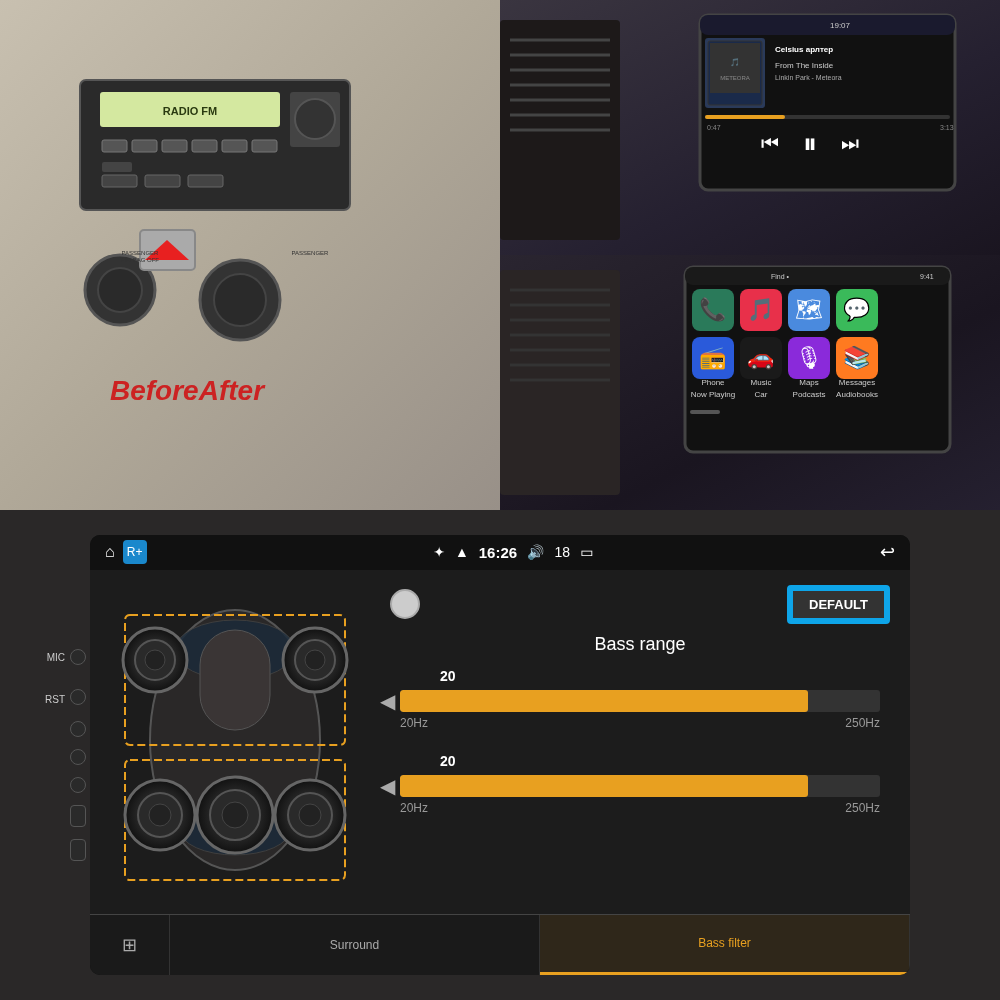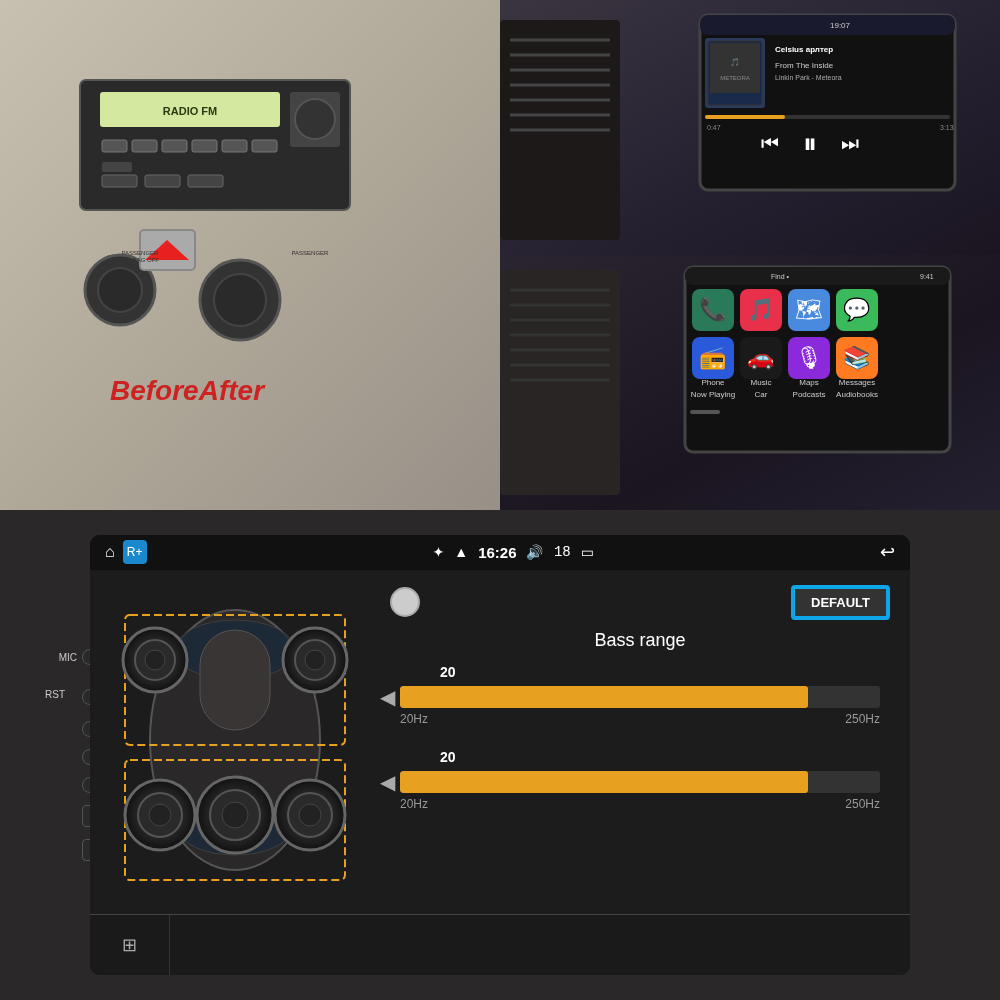--- a/index.html
+++ b/index.html
@@ -145,21 +145,21 @@
       width: 30px;
       height: 30px;
       border-radius: 50%;
       background: #ccc;
       border: 2px solid #aaa;
     }
 
     .default-btn {
       background: #333;
       color: #fff;
-      border: 4px solid #0ea5e9;
+      border: 6px solid #0ea5e9;
       padding: 6px 16px;
       border-radius: 4px;
       font-size: 13px;
       font-weight: bold;
     }
 
     .bass-range-title {
       text-align: center;
       color: #fff;
       font-size: 18px;
@@ -398,21 +398,21 @@
   </div>
 
   <div class="bottom-section">
     <div class="head-unit-container">
 
       <div style="position:absolute; left:45px; top:50%; transform:translateY(-50%); display:flex; flex-direction:column; gap:8px; align-items:flex-end;">
         <div style="display:flex; align-items:center; gap:5px; margin-bottom:16px;">
           <span style="color:#ccc; font-size:10px;">MIC</span>
           <div style="width:16px; height:16px; border-radius:50%; background:#2a2a2a; border:1px solid #555;"></div>
         </div>
-        <div style="display:flex; align-items:flex-start; gap:17px;">
+        <div style="display:flex; align-items:flex-end; gap:5px;">
           <span style="color:#ccc; font-size:10px;">RST</span>
           <div style="width:16px; height:16px; border-radius:50%; background:#2a2a2a; border:1px solid #555;"></div>
         </div>
         <div style="width:16px; height:16px; border-radius:50%; background:#2a2a2a; border:1px solid #555; margin-top:8px;"></div>
         <div style="width:16px; height:16px; border-radius:50%; background:#2a2a2a; border:1px solid #555; margin-top:4px;"></div>
         <div style="width:16px; height:16px; border-radius:50%; background:#2a2a2a; border:1px solid #555; margin-top:4px;"></div>
         <div style="width:16px; height:22px; border-radius:4px; background:#2a2a2a; border:1px solid #555; margin-top:4px;"></div>
         <div style="width:16px; height:22px; border-radius:4px; background:#2a2a2a; border:1px solid #555; margin-top:4px;"></div>
       </div>
 
@@ -421,21 +421,21 @@
         <div class="status-bar">
           <div class="status-left">
             <span style="font-size:16px;">⌂</span>
             <div style="width:24px;height:24px;background:#1a88cc;border-radius:4px;display:flex;align-items:center;justify-content:center;font-size:12px;">R+</div>
           </div>
           <div class="status-center">
             <span style="font-size:14px;">✦</span>
             <span style="font-size:14px;">▲</span>
             <span class="status-time">16:26</span>
             <span style="font-size:14px;">🔊</span>
-            <span style="font-size:14px;color:#fff;font-family:Liberation Mono, monospace;">18</span>
+            <span style="font-size:14px;color:#fff;">18</span>
             <span style="font-size:14px;">▭</span>
           </div>
           <div class="status-right">
             <span style="font-size:18px;cursor:pointer;">↩</span>
           </div>
         </div>
 
         <div class="main-content">
 
           <div class="speaker-diagram">
@@ -523,23 +523,29 @@
 
           </div>
         </div>
 
         <div class="bottom-nav">
 
           <div class="nav-tab" style="max-width:80px;">
             <span class="nav-tab-icon">⊞</span>
           </div>
 
-
-
-
+          <div class="nav-tab">
+            <span class="nav-tab-label">Surround</span>
+          </div>
+
+
+
+          <div class="nav-tab active" style="background:rgba(232,160,32,0.1);">
+            <span class="nav-tab-label">Bass filter</span>
+          </div>
 
         </div>
 
       </div>
     </div>
   </div>
 
 </div>
 
 </body></html>

